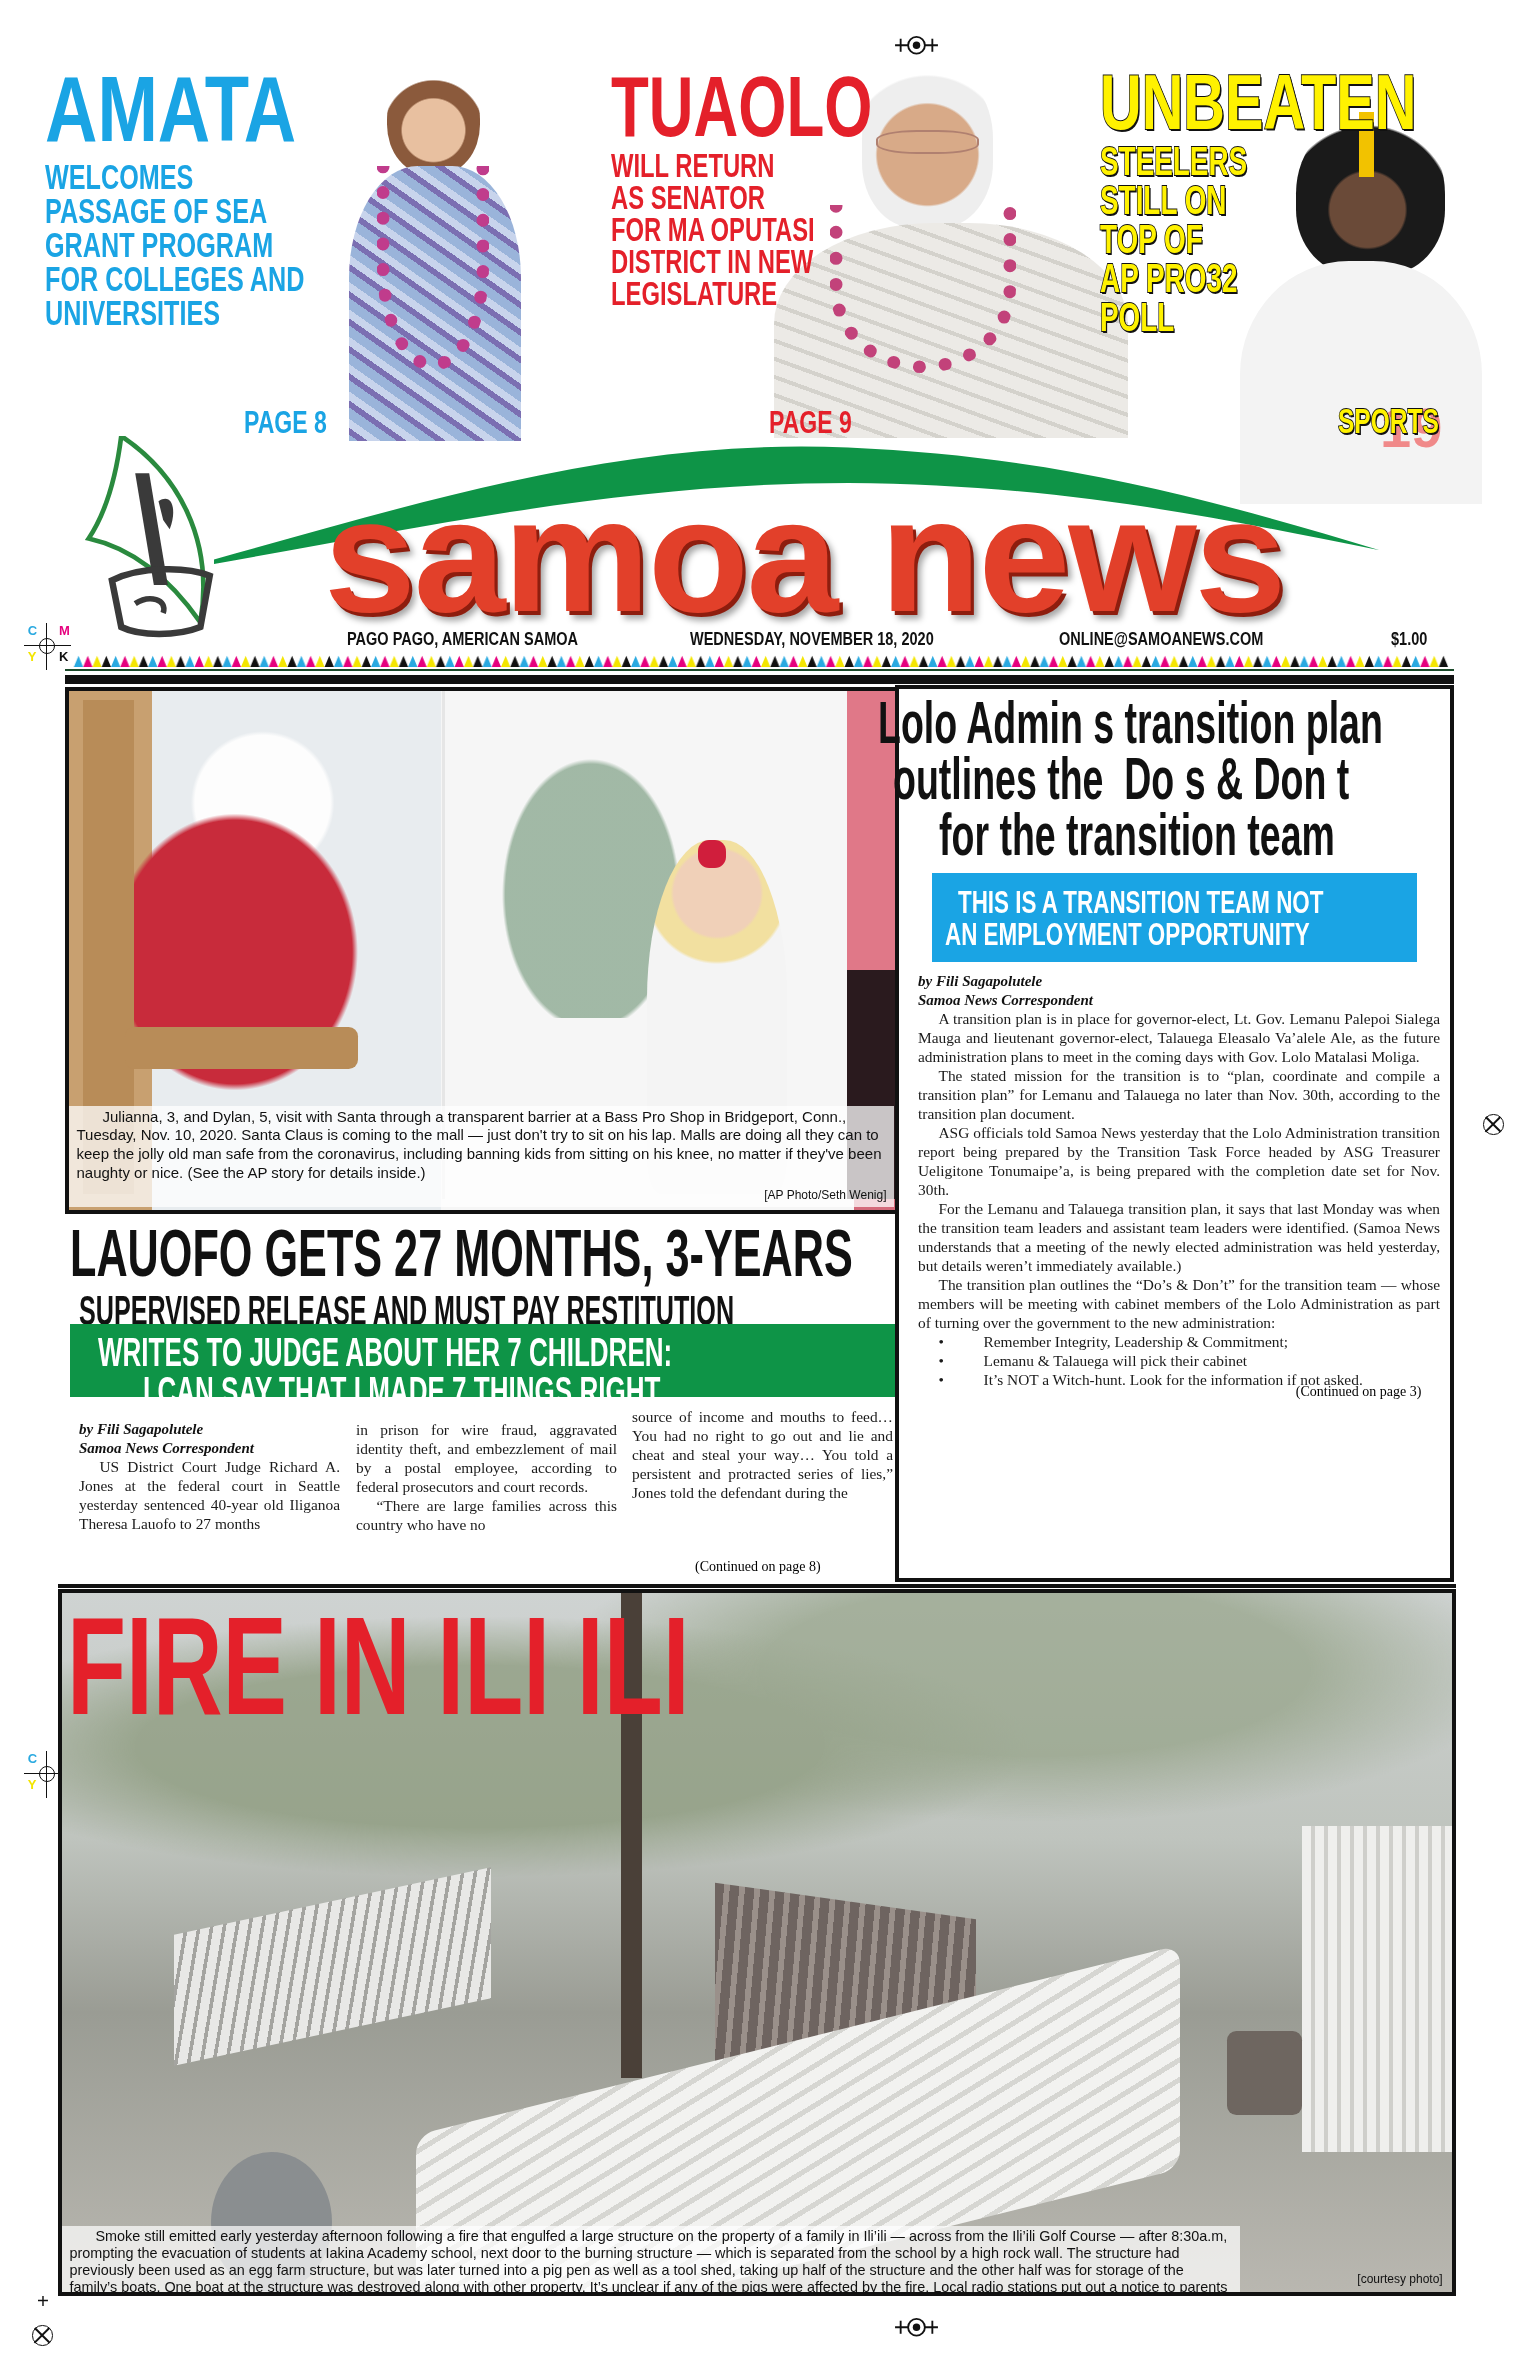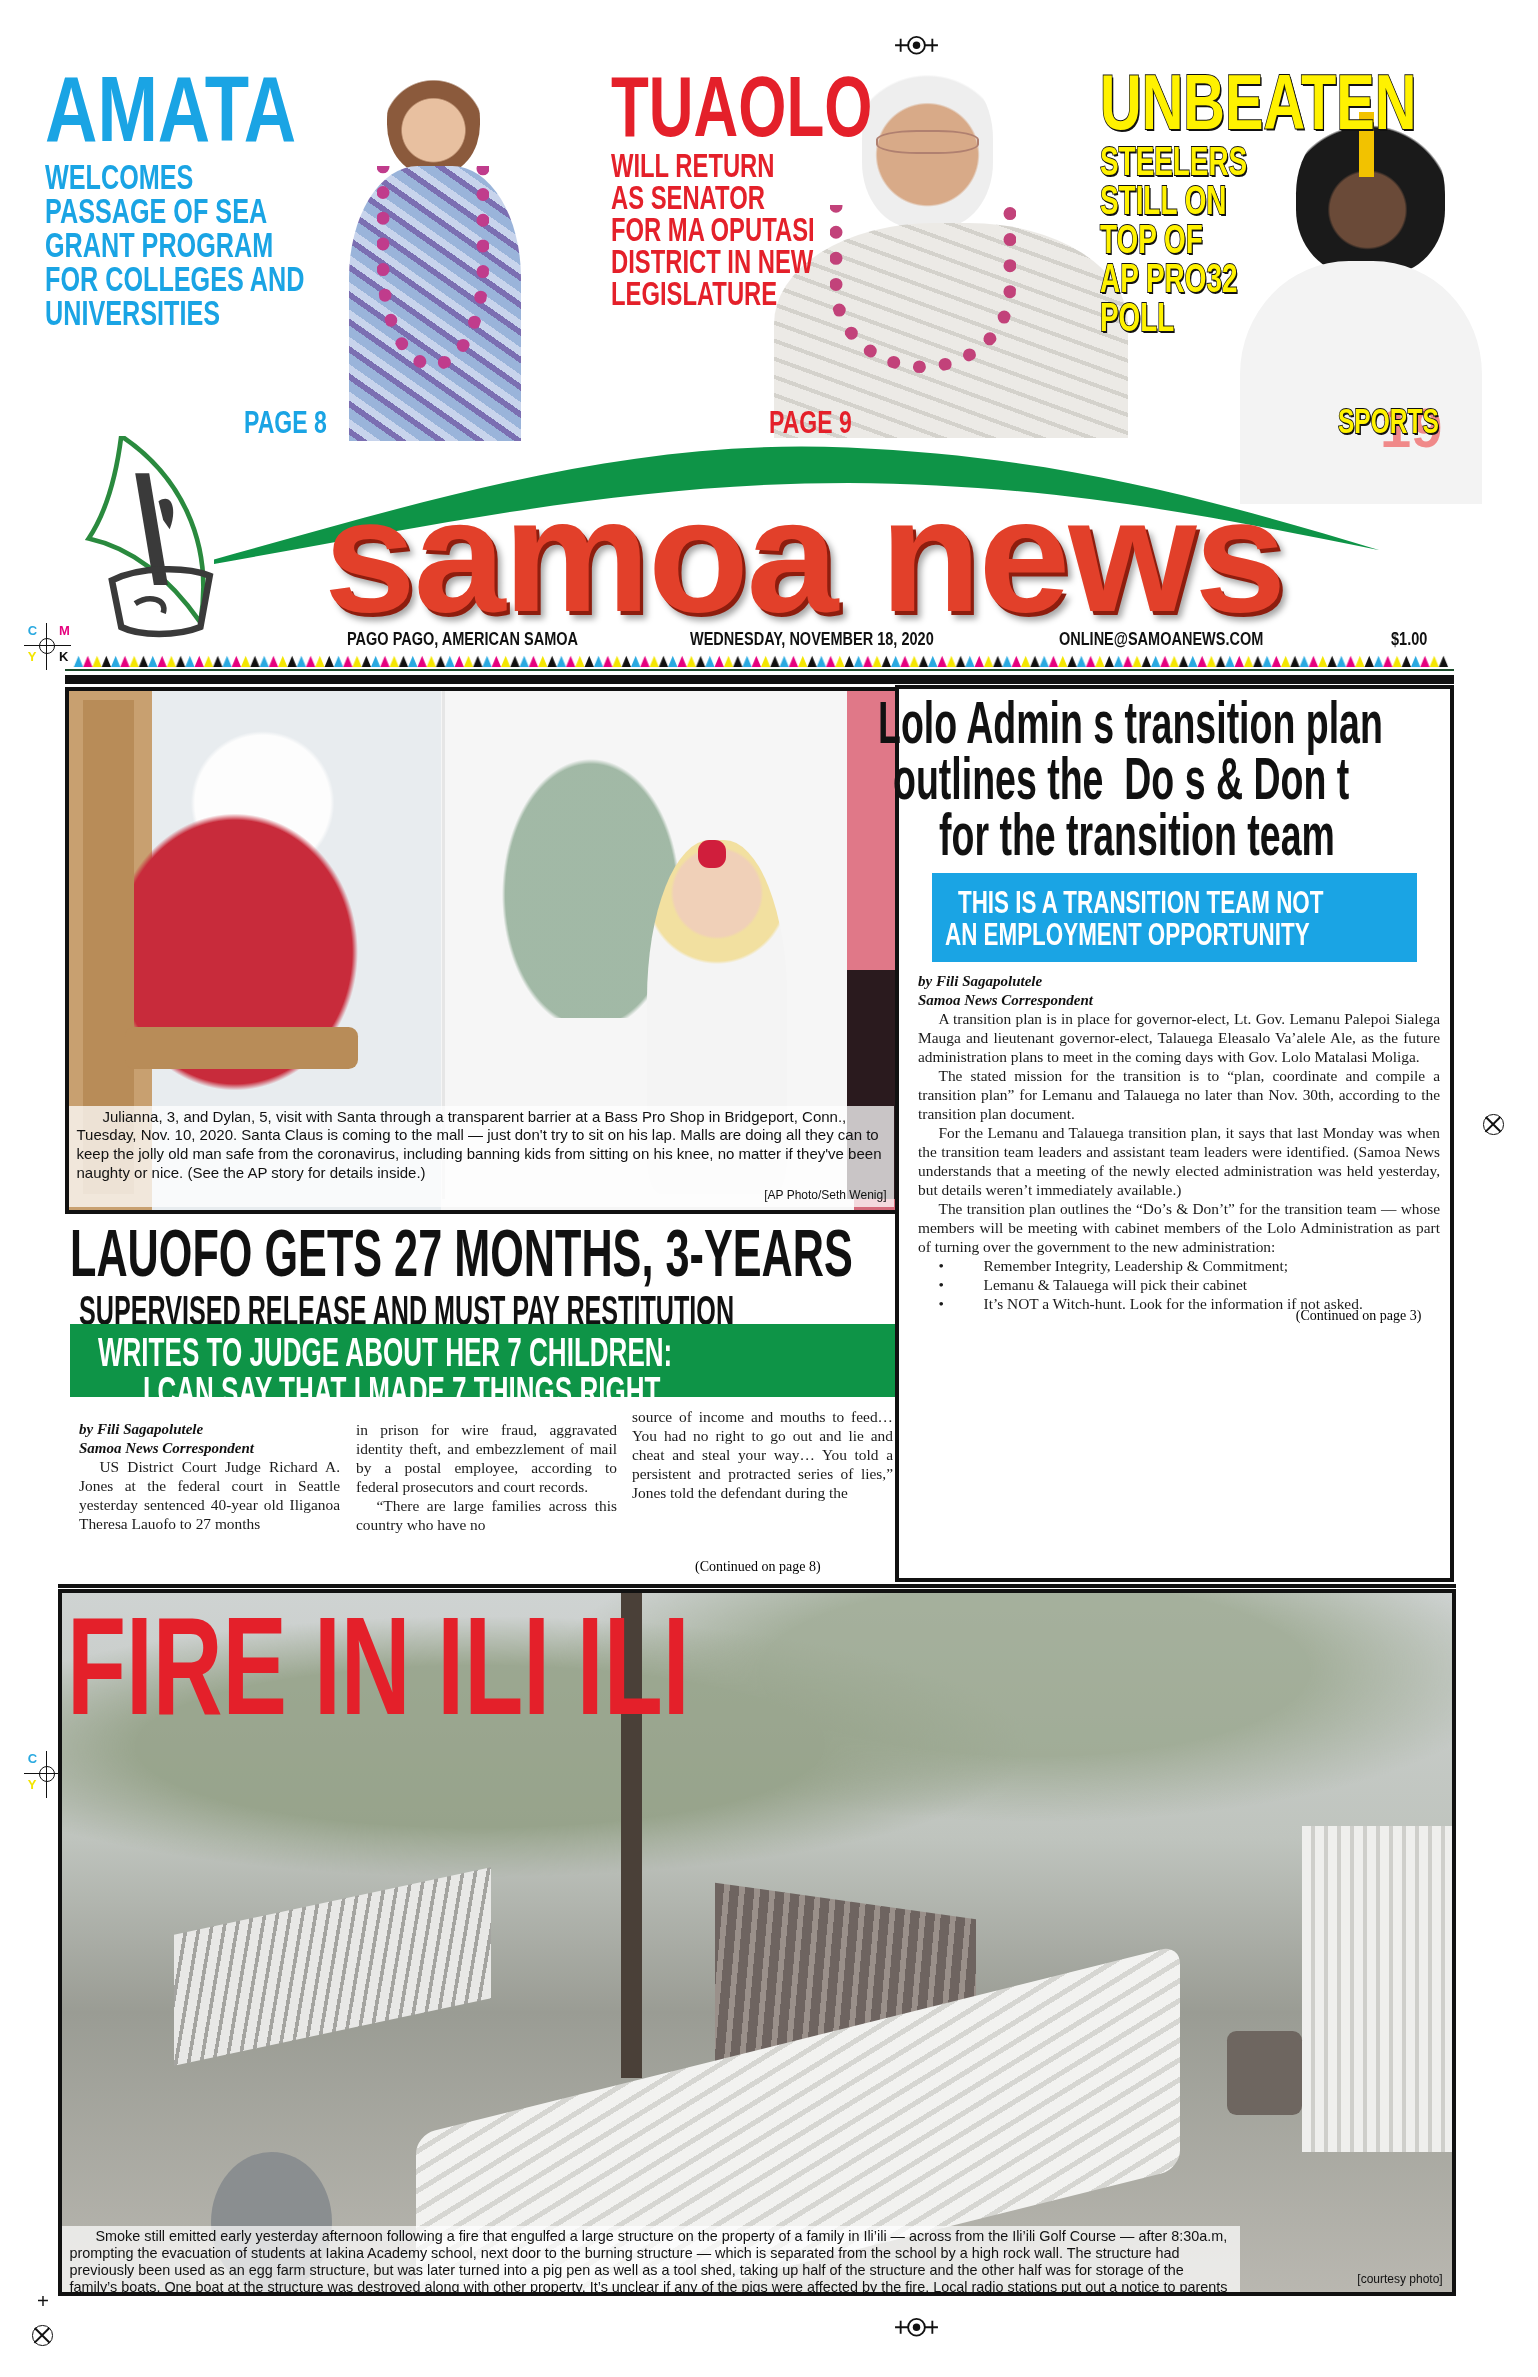--- a/index.html
+++ b/index.html
@@ -216,20 +216,21 @@
 <div class="abs" style="left:932px;top:873px;width:485px;height:89px;background:#1aa4e4;padding-top:13px;">
   <div class="cond" style="color:#fff;font-size:32px;line-height:32px;margin-left:26px;transform:scaleX(0.7);">THIS IS A TRANSITION TEAM NOT</div>
   <div class="cond" style="color:#fff;font-size:32px;line-height:32px;margin-left:13px;transform:scaleX(0.7);">AN EMPLOYMENT OPPORTUNITY</div>
 </div>
 <div class="abs" style="left:918px;top:972px;width:522px;">
   <div class="byline">by Fili Sagapolutele</div>
   <div class="byline">Samoa News Correspondent</div>
   <div class="body-text">
     <p>A transition plan is in place for governor-elect, Lt. Gov. Lemanu Palepoi Sialega Mauga and lieutenant governor-elect, Talauega Eleasalo Va’alele Ale, as the future administration plans to meet in the coming days with Gov. Lolo Matalasi Moliga.</p>
     <p>The stated mission for the transition is to “plan, coordinate and compile a transition plan” for Lemanu and Talauega no later than Nov. 30th, according to the transition plan document.</p>
+    <p>ASG officials told Samoa News yesterday that the Lolo Administration transition report being prepared by the Transition Task Force headed by ASG Treasurer Ueligitone Tonumaipe’a, is being prepared with the completion date set for Nov. 30th.</p>
     <p>For the Lemanu and Talauega transition plan, it says that last Monday was when the transition team leaders and assistant team leaders were identified. (Samoa News understands that a meeting of the newly elected administration was held yesterday, but details weren’t immediately available.)</p>
     <p>The transition plan outlines the “Do’s &amp; Don’t” for the transition team — whose members will be meeting with cabinet members of the Lolo Administration as part of turning over the government to the new administration:</p>
     <div style="text-align:left;">
       <div style="padding-left:20.5px;"><span style="display:inline-block;width:45px;">•</span><span>Remember Integrity, Leadership &amp; Commitment;</span></div>
       <div style="padding-left:20.5px;"><span style="display:inline-block;width:45px;">•</span><span>Lemanu &amp; Talauega will pick their cabinet</span></div>
       <div style="padding-left:20.5px;text-indent:0;"><span style="display:inline-block;width:45px;">•</span><span>It’s NOT a Witch-hunt. Look for the information if not asked.</span></div>
     </div>
   </div>
   <div class="cont" style="text-align:right;margin-top:-5.6px;padding-right:18.6px;">(Continued on page 3)</div>
 </div>

